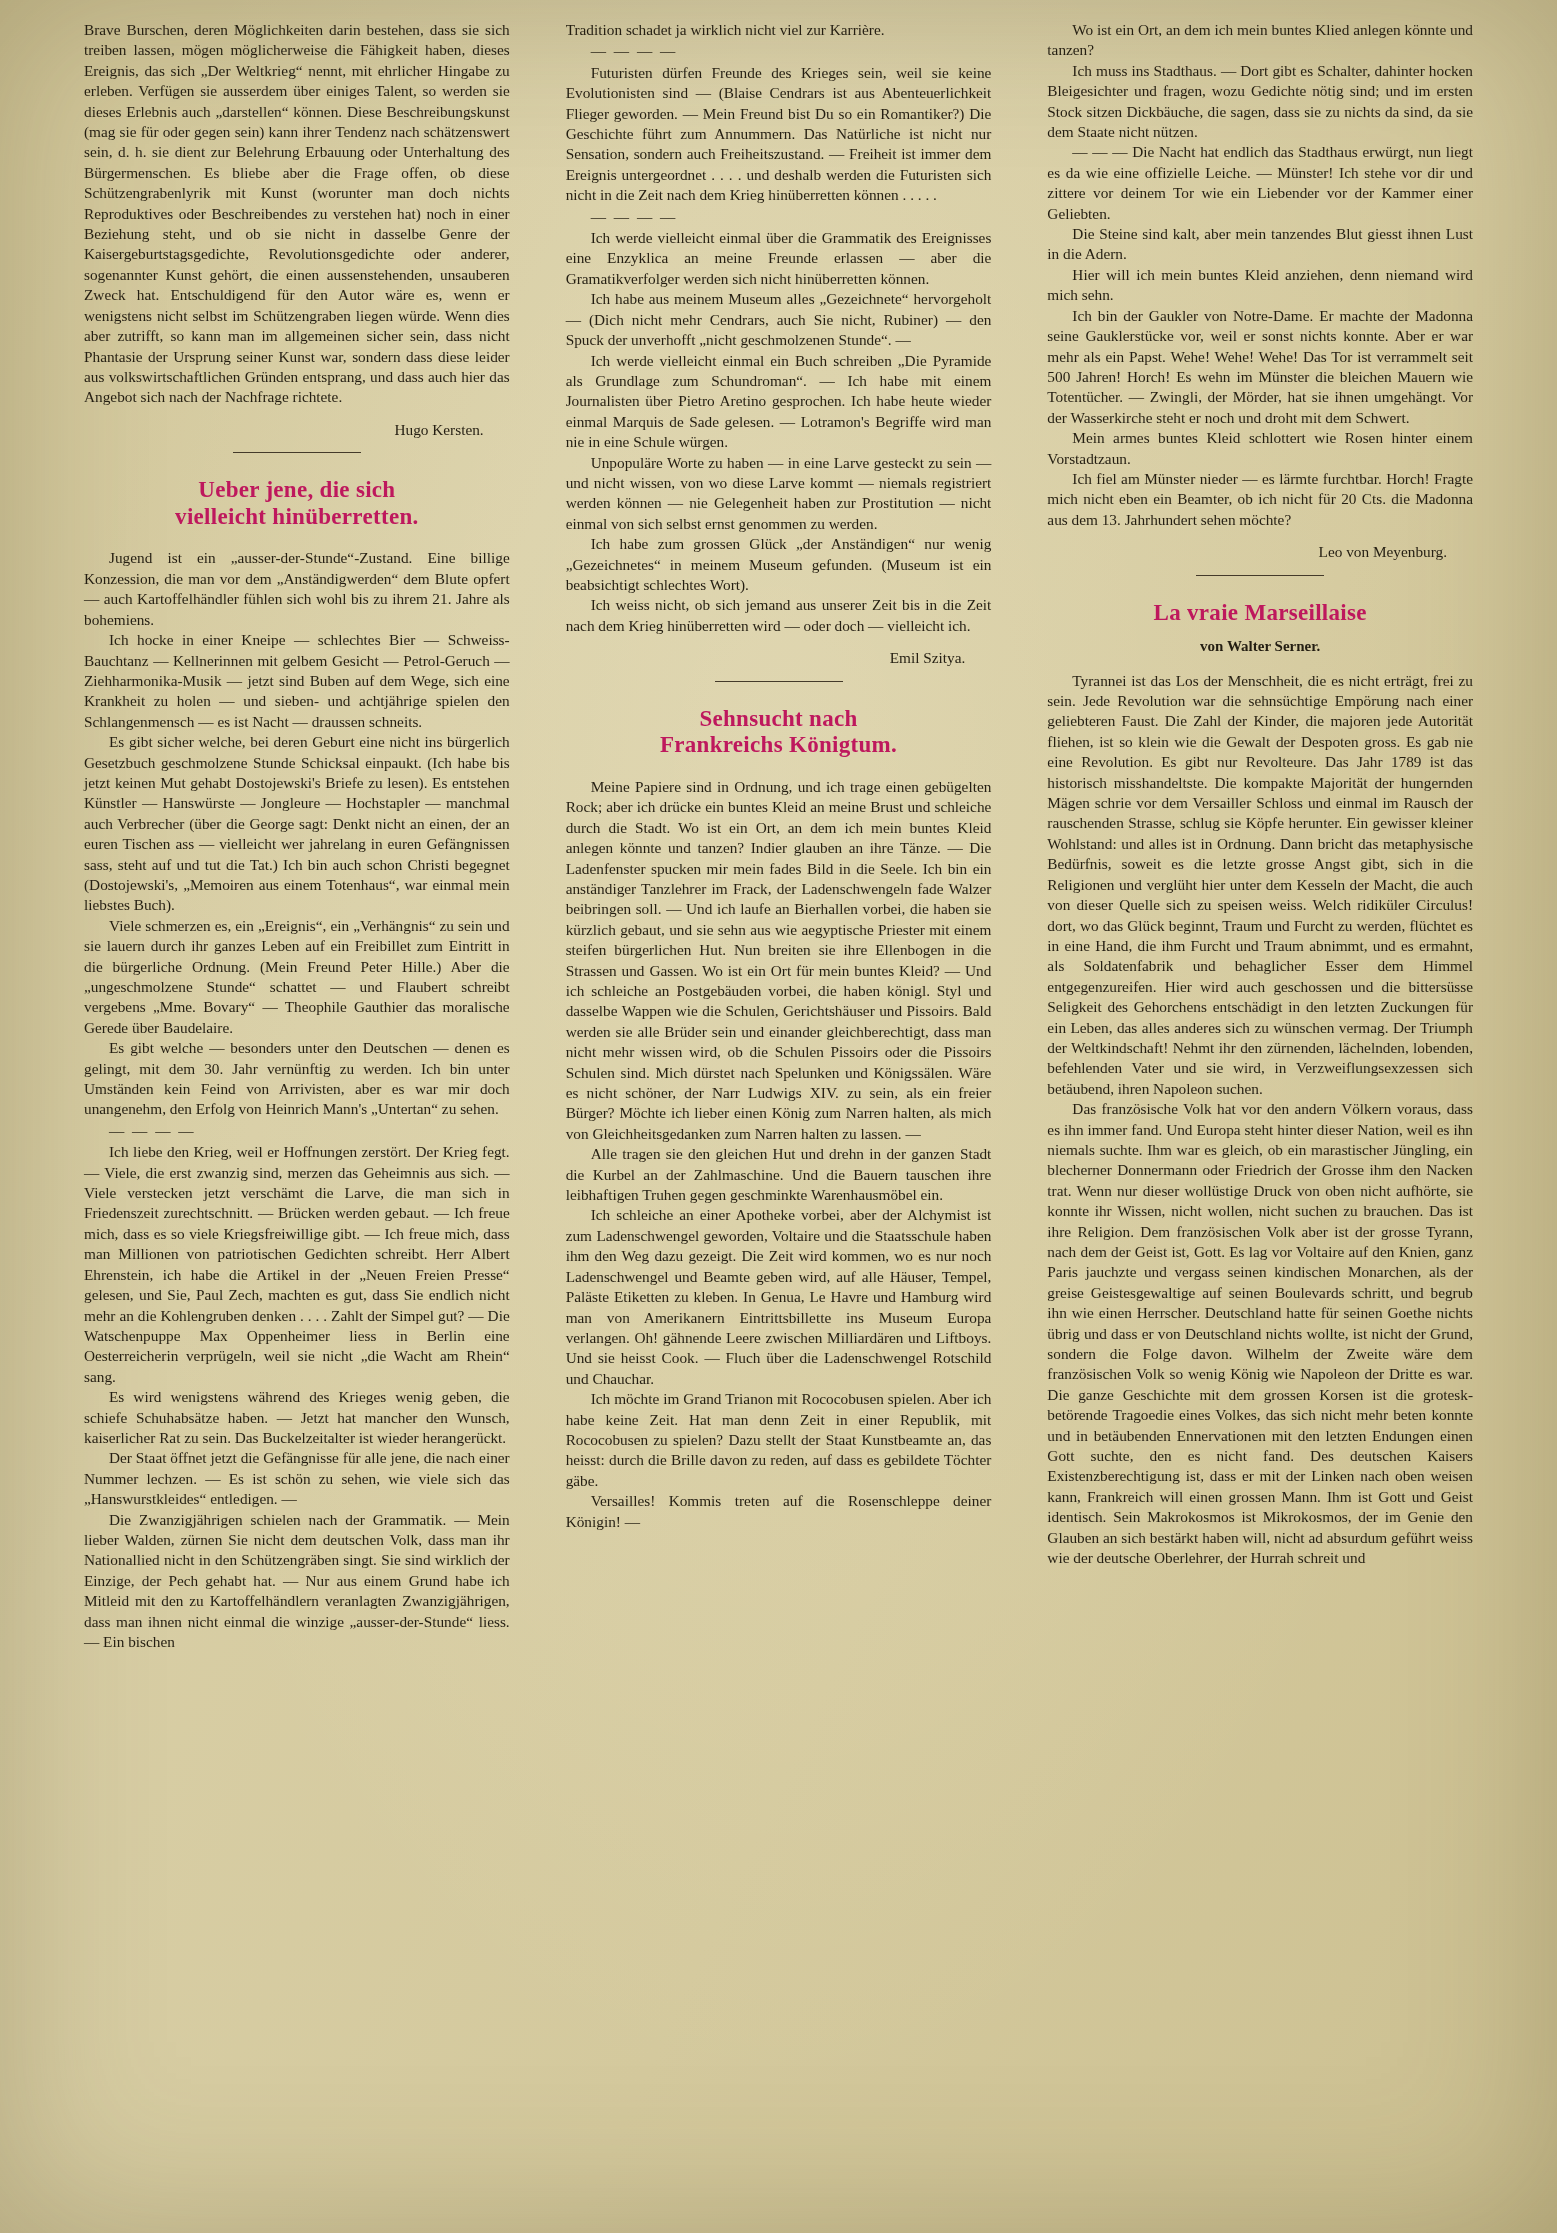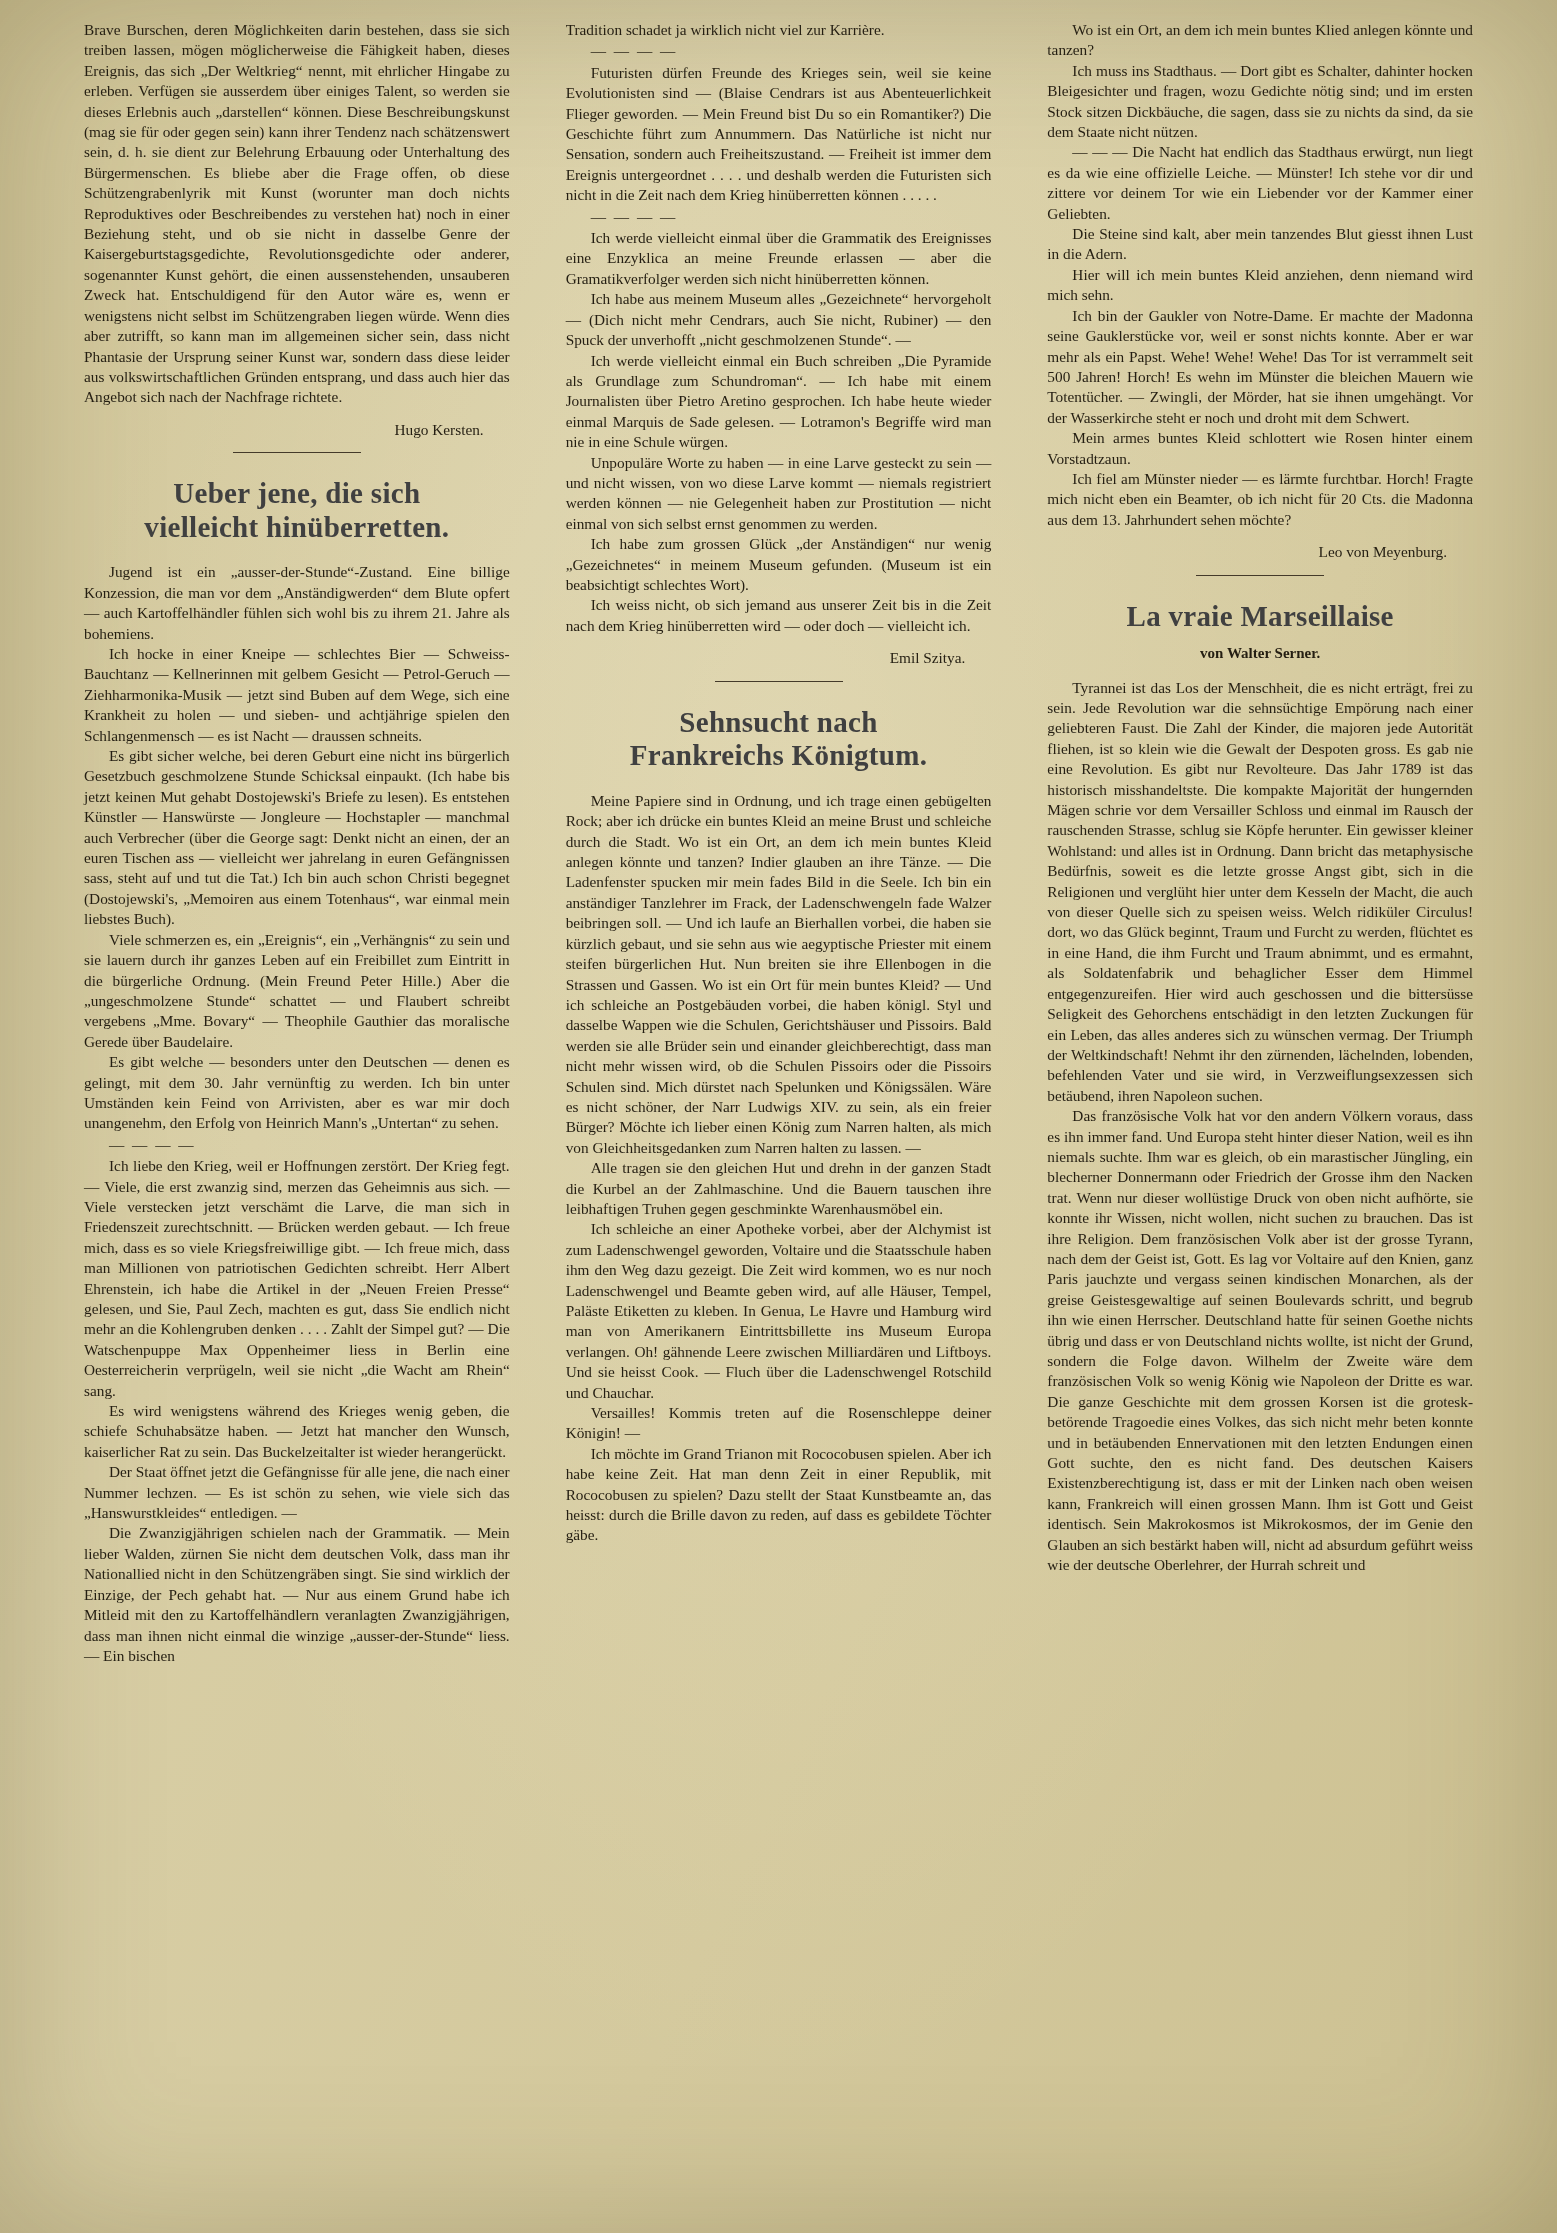--- a/index.html
+++ b/index.html
@@ -28,27 +28,27 @@
   .para { text-indent: 25px; }
   .noindent { text-indent: 0; }
   .dashes { text-indent: 25px; letter-spacing: 2px; text-align: left; padding: 1px 0; }
   .signature {
     text-align: right;
     padding-right: 26px;
     margin: 12px 0 5px 0;
   }
   .heading {
     font-family: "Liberation Serif", "DejaVu Serif", serif;
-    font-size: 29px;
+    font-size: 23px;
     line-height: 1.16;
     font-weight: bold;
     text-align: center;
     margin: 24px 0 18px 0;
     letter-spacing: 0.3px;
-    color: #404040;
+    color: #be185d;
   }
   .subheading {
     text-align: center;
     font-weight: bold;
     font-size: 15px;
     margin: -8px 0 14px 0;
   }
   .rule {
     width: 128px;
     height: 0;
@@ -86,22 +86,22 @@
       <p class="para">Ich werde vielleicht einmal ein Buch schreiben „Die Pyramide als Grundlage zum Schundroman“. — Ich habe mit einem Journalisten über Pietro Aretino gesprochen. Ich habe heute wieder einmal Marquis de Sade gelesen. — Lotramon's Begriffe wird man nie in eine Schule würgen.</p>
       <p class="para">Unpopuläre Worte zu haben — in eine Larve gesteckt zu sein — und nicht wissen, von wo diese Larve kommt — niemals registriert werden können — nie Gelegenheit haben zur Prostitution — nicht einmal von sich selbst ernst genommen zu werden.</p>
       <p class="para">Ich habe zum grossen Glück „der Anständigen“ nur wenig „Gezeichnetes“ in meinem Museum gefunden. (Museum ist ein beabsichtigt schlechtes Wort).</p>
       <p class="para">Ich weiss nicht, ob sich jemand aus unserer Zeit bis in die Zeit nach dem Krieg hinüberretten wird — oder doch — vielleicht ich.</p>
       <p class="signature">Emil Szitya.</p>
       <div class="rule"></div>
       <h2 class="heading">Sehnsucht nach<br>Frankreichs Königtum.</h2>
       <p class="para">Meine Papiere sind in Ordnung, und ich trage einen gebügelten Rock; aber ich drücke ein buntes Kleid an meine Brust und schleiche durch die Stadt. Wo ist ein Ort, an dem ich mein buntes Kleid anlegen könnte und tanzen? Indier glauben an ihre Tänze. — Die Ladenfenster spucken mir mein fades Bild in die Seele. Ich bin ein anständiger Tanzlehrer im Frack, der Ladenschwengeln fade Walzer beibringen soll. — Und ich laufe an Bierhallen vorbei, die haben sie kürzlich gebaut, und sie sehn aus wie aegyptische Priester mit einem steifen bürgerlichen Hut. Nun breiten sie ihre Ellenbogen in die Strassen und Gassen. Wo ist ein Ort für mein buntes Kleid? — Und ich schleiche an Postgebäuden vorbei, die haben königl. Styl und dasselbe Wappen wie die Schulen, Gerichtshäuser und Pissoirs. Bald werden sie alle Brüder sein und einander gleichberechtigt, dass man nicht mehr wissen wird, ob die Schulen Pissoirs oder die Pissoirs Schulen sind. Mich dürstet nach Spelunken und Königssälen. Wäre es nicht schöner, der Narr Ludwigs XIV. zu sein, als ein freier Bürger? Möchte ich lieber einen König zum Narren halten, als mich von Gleichheitsgedanken zum Narren halten zu lassen. —</p>
       <p class="para">Alle tragen sie den gleichen Hut und drehn in der ganzen Stadt die Kurbel an der Zahlmaschine. Und die Bauern tauschen ihre leibhaftigen Truhen gegen geschminkte Warenhausmöbel ein.</p>
       <p class="para">Ich schleiche an einer Apotheke vorbei, aber der Alchymist ist zum Ladenschwengel geworden, Voltaire und die Staatsschule haben ihm den Weg dazu gezeigt. Die Zeit wird kommen, wo es nur noch Ladenschwengel und Beamte geben wird, auf alle Häuser, Tempel, Paläste Etiketten zu kleben. In Genua, Le Havre und Hamburg wird man von Amerikanern Eintrittsbillette ins Museum Europa verlangen. Oh! gähnende Leere zwischen Milliardären und Liftboys. Und sie heisst Cook. — Fluch über die Ladenschwengel Rotschild und Chauchar.</p>
+      <p class="para">Ich möchte im Grand Trianon mit Rococobusen spielen. Aber ich habe keine Zeit. Hat man denn Zeit in einer Republik, mit Rococobusen zu spielen? Dazu stellt der Staat Kunstbeamte an, das heisst: durch die Brille davon zu reden, auf dass es gebildete Töchter gäbe.</p>
       <p class="para">Versailles! Kommis treten auf die Rosenschleppe deiner Königin! —</p>
-      <p class="para">Ich möchte im Grand Trianon mit Rococobusen spielen. Aber ich habe keine Zeit. Hat man denn Zeit in einer Republik, mit Rococobusen zu spielen? Dazu stellt der Staat Kunstbeamte an, das heisst: durch die Brille davon zu reden, auf dass es gebildete Töchter gäbe.</p>
     </section>
   <section class="col">
       <p class="para">Wo ist ein Ort, an dem ich mein buntes Klied anlegen könnte und tanzen?</p>
       <p class="para">Ich muss ins Stadthaus. — Dort gibt es Schalter, dahinter hocken Bleigesichter und fragen, wozu Gedichte nötig sind; und im ersten Stock sitzen Dickbäuche, die sagen, dass sie zu nichts da sind, da sie dem Staate nicht nützen.</p>
       <p class="para">— — — Die Nacht hat endlich das Stadthaus erwürgt, nun liegt es da wie eine offizielle Leiche. — Münster! Ich stehe vor dir und zittere vor deinem Tor wie ein Liebender vor der Kammer einer Geliebten.</p>
       <p class="para">Die Steine sind kalt, aber mein tanzendes Blut giesst ihnen Lust in die Adern.</p>
       <p class="para">Hier will ich mein buntes Kleid anziehen, denn niemand wird mich sehn.</p>
       <p class="para">Ich bin der Gaukler von Notre-Dame. Er machte der Madonna seine Gauklerstücke vor, weil er sonst nichts konnte. Aber er war mehr als ein Papst. Wehe! Wehe! Wehe! Das Tor ist verrammelt seit 500 Jahren! Horch! Es wehn im Münster die bleichen Mauern wie Totentücher. — Zwingli, der Mörder, hat sie ihnen umgehängt. Vor der Wasserkirche steht er noch und droht mit dem Schwert.</p>
       <p class="para">Mein armes buntes Kleid schlottert wie Rosen hinter einem Vorstadtzaun.</p>
       <p class="para">Ich fiel am Münster nieder — es lärmte furchtbar. Horch! Fragte mich nicht eben ein Beamter, ob ich nicht für 20 Cts. die Madonna aus dem 13. Jahrhundert sehen möchte?</p>

